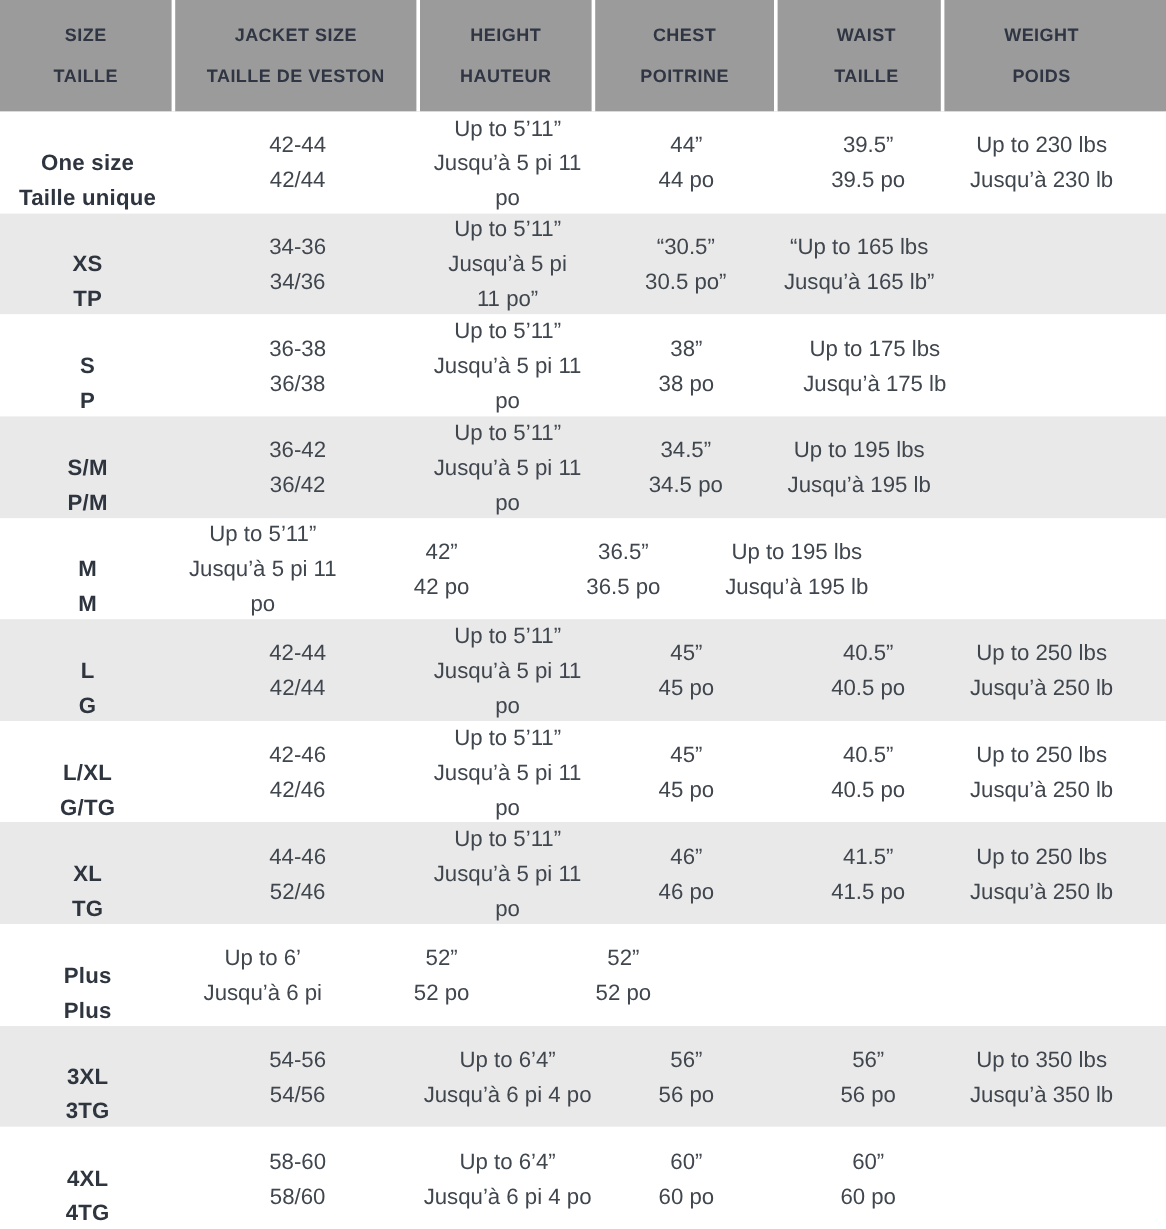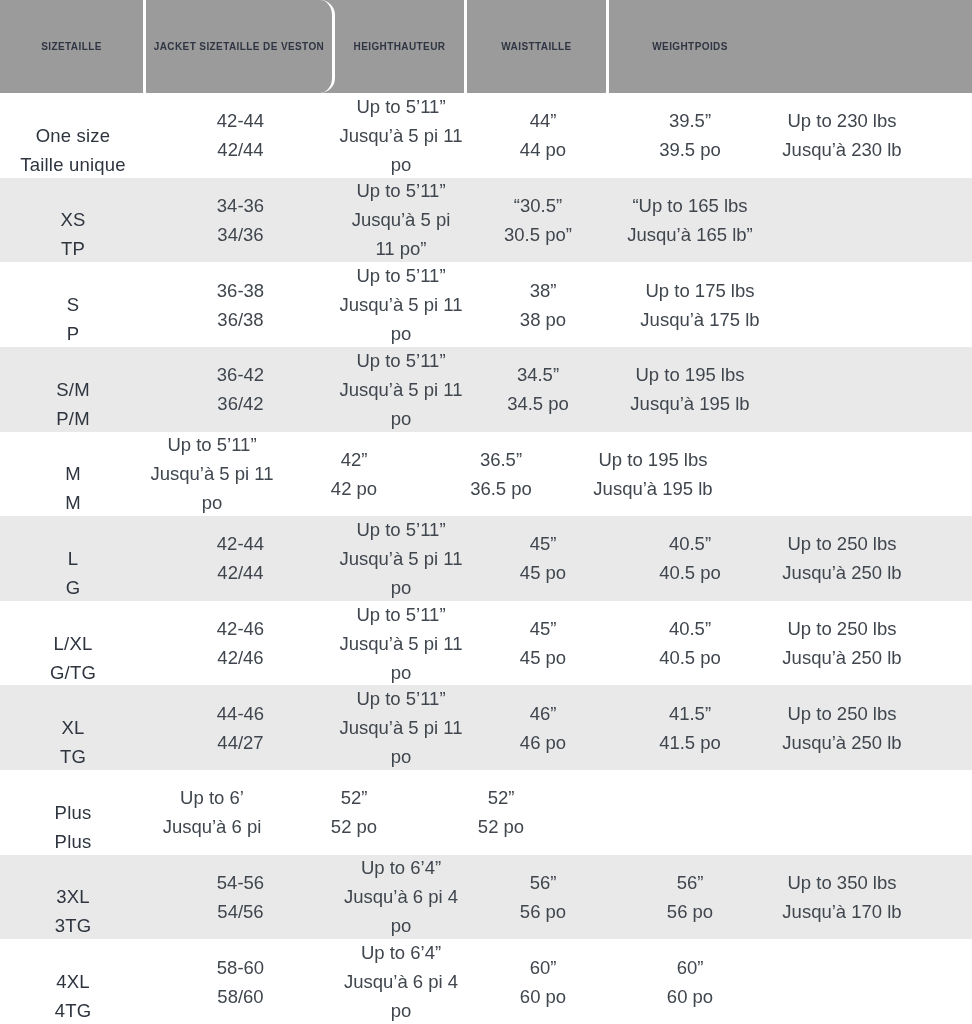--- a/index.html
+++ b/index.html
@@ -15,38 +15,38 @@
     background: #ffffff;
   }
   
   .thead {
     display: flex;
     height: 93px;
     background: var(--header-bg, #9b9b9b);
   }
   .hcell {
     display: flex;
-    flex-direction: row;
+    flex-direction: column;
     justify-content: center;
     align-items: center;
     color: var(--header-text, #2f3542);
     font-weight: 700;
-    font-size: 10px;
+    font-size: 15px;
     line-height: 34px;
     letter-spacing: 0.4px;
     border-right: 3px solid var(--divider, #ffffff);
     text-align: center;
   }
   .hcell:last-child { border-right: none; }
   
   .c0 { width: 146px; }
-  .c1 { width: 189px; border-radius: 15px; }
-  .c2 { width: 132px; }
+  .c1 { width: 204px; }
+  .c2 { width: 146px; }
   .c3 { width: 152px; }
-  .c4 { width: 142px; }
+  .c4 { width: 127px; margin-left: 12px; }
   .c5 { width: 162px; justify-content: center; }
   
   .trow {
     display: flex;
     height: 84.64px;
     align-items: center;
     background: #ffffff;
   }
   .trow:nth-child(even) { background: var(--row-alt-bg, #e9e9e9); }
   .cell {
@@ -54,21 +54,21 @@
     flex-direction: column;
     justify-content: center;
     align-items: center;
     text-align: center;
     font-size: 18.5px;
     line-height: 29px;
     color: var(--body-text, #40464e);
   }
   .cell .ln { white-space: pre-line; }
   .cell.size {
-    font-weight: 400;
+    font-weight: 700;
     color: var(--size-text, #2e353f);
     letter-spacing: 0.2px;
     margin-top: 29px;
   }
 </style>
 </head>
 <body>
 
 <div class="chart-wrap">
 
@@ -78,20 +78,24 @@
       <span>TAILLE</span>
     </div>
     <div class="hcell c1">
       <span>JACKET SIZE</span>
       <span>TAILLE DE VESTON</span>
     </div>
     <div class="hcell c2">
       <span>HEIGHT</span>
       <span>HAUTEUR</span>
     </div>
+    <div class="hcell c3">
+      <span>CHEST</span>
+      <span>POITRINE</span>
+    </div>
     <div class="hcell c4">
       <span>WAIST</span>
       <span>TAILLE</span>
     </div>
     <div class="hcell c5">
       <span>WEIGHT</span>
       <span>POIDS</span>
     </div>
   </div>
 
@@ -270,21 +274,21 @@
     </div>
   </div>
 
   <div class="trow">
     <div class="cell size c0">
       <span class="ln">XL</span>
       <span class="ln">TG</span>
     </div>
     <div class="cell c1">
       <span class="ln">44-46</span>
-      <span class="ln">44/27</span>
+      <span class="ln">52/46</span>
     </div>
     <div class="cell c2">
       <span class="ln">Up to 5’11”</span>
       <span class="ln">Jusqu’à 5 pi 11 po</span>
     </div>
     <div class="cell c3">
       <span class="ln">46”</span>
       <span class="ln">46 po</span>
     </div>
     <div class="cell c4">
@@ -332,21 +336,21 @@
     <div class="cell c3">
       <span class="ln">56”</span>
       <span class="ln">56 po</span>
     </div>
     <div class="cell c4">
       <span class="ln">56”</span>
       <span class="ln">56 po</span>
     </div>
     <div class="cell c5">
       <span class="ln">Up to 350 lbs</span>
-      <span class="ln">Jusqu’à 170 lb</span>
+      <span class="ln">Jusqu’à 350 lb</span>
     </div>
   </div>
 
   <div class="trow">
     <div class="cell size c0">
       <span class="ln">4XL</span>
       <span class="ln">4TG</span>
     </div>
     <div class="cell c1">
       <span class="ln">58-60</span>

